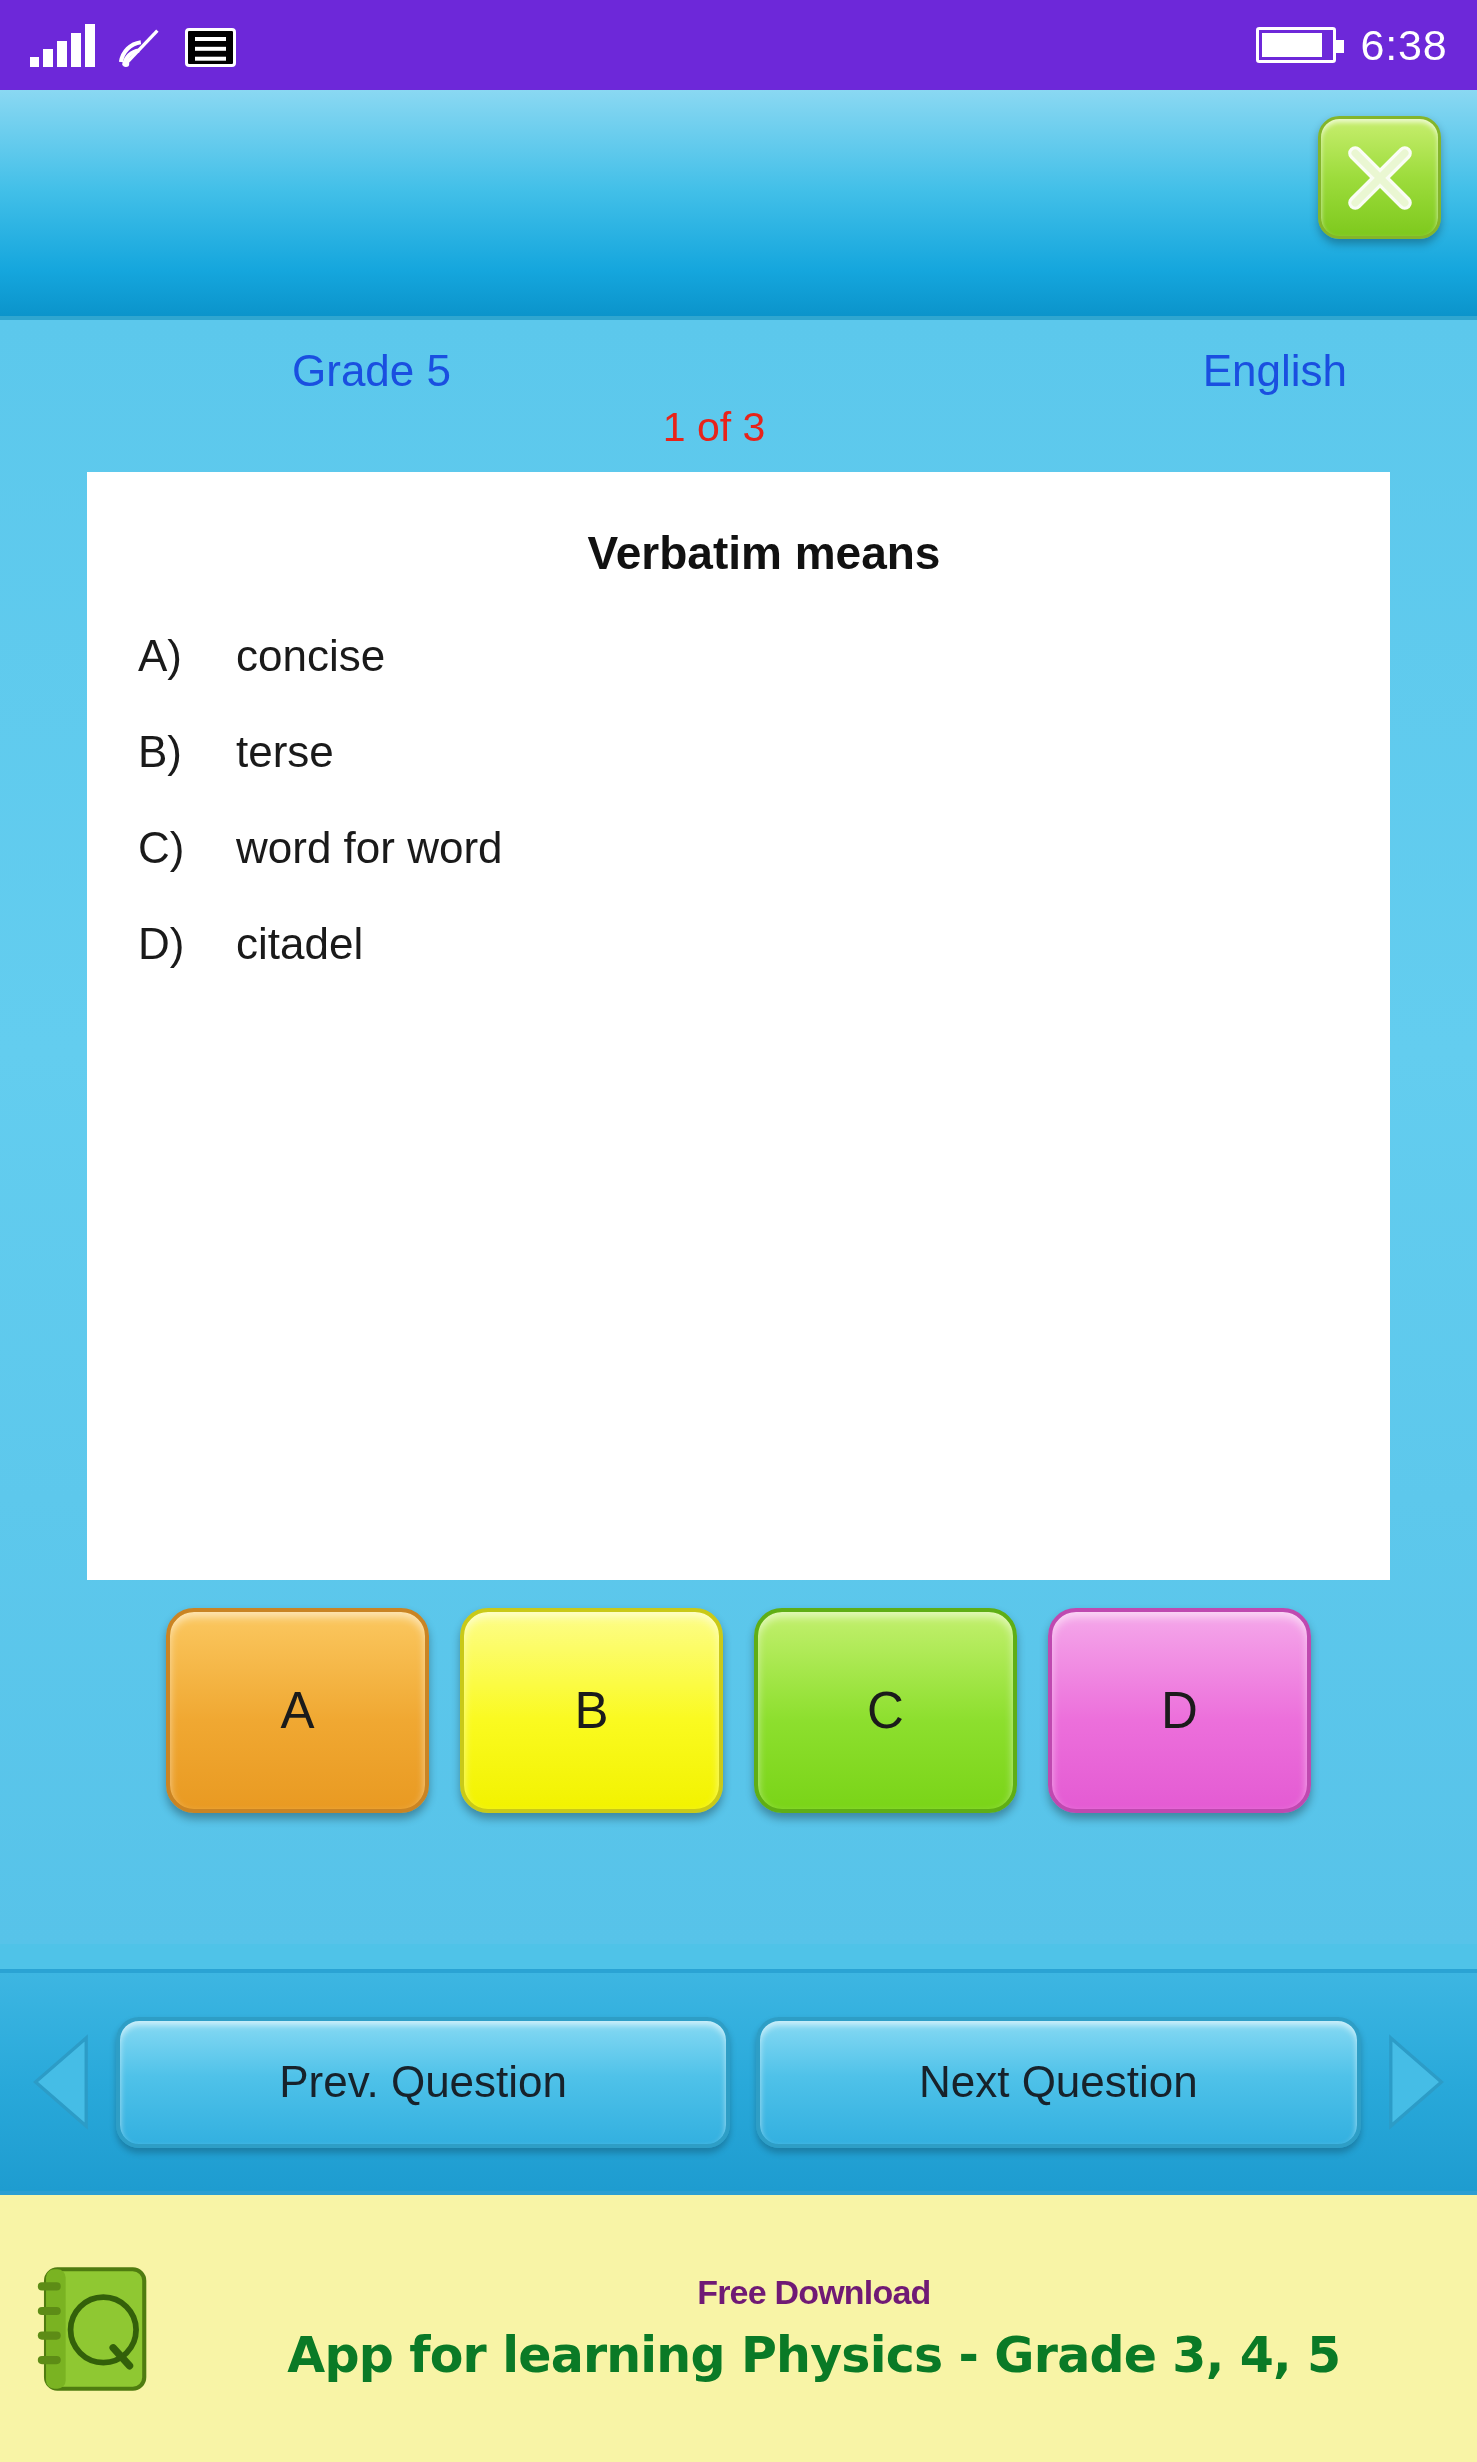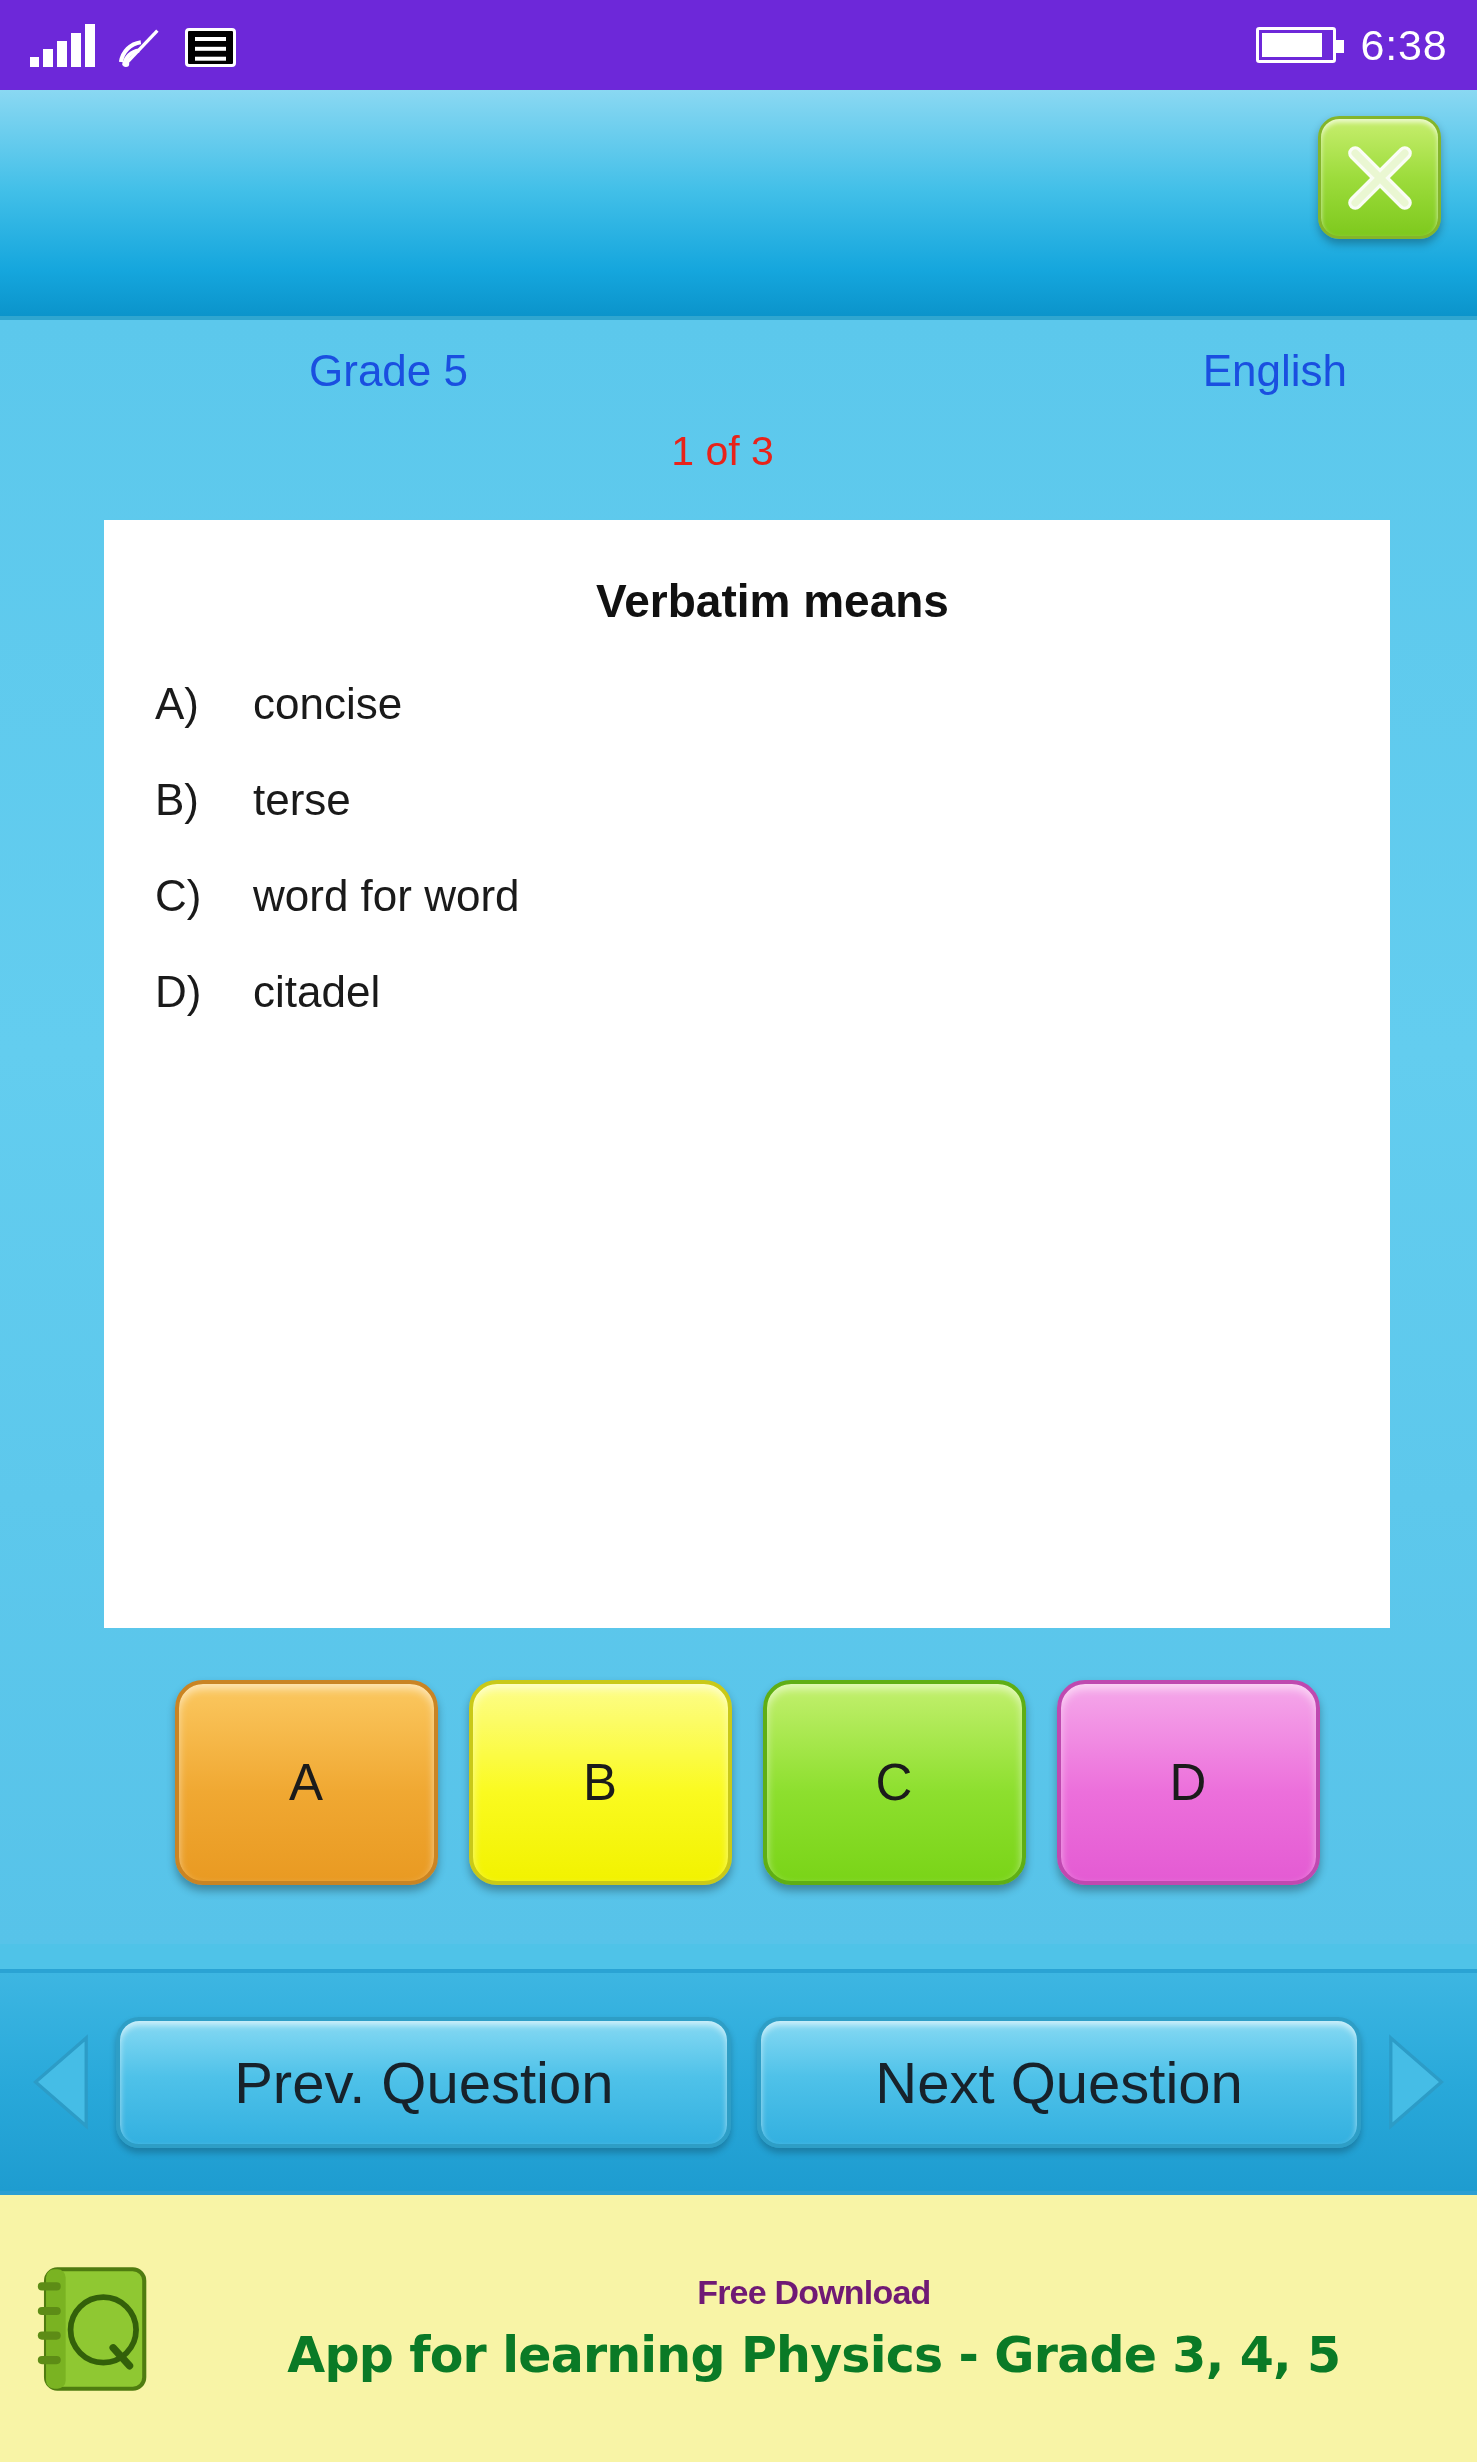--- a/index.html
+++ b/index.html
@@ -90,23 +90,22 @@
     cursor: pointer;
   }
   .close-btn svg { display: block; }
 
   
   .content {
     flex: 1 1 auto;
     background: linear-gradient(to bottom, #5cc8ec 0%, #63cdef 45%, #57c3e9 100%);
     display: flex;
     flex-direction: column;
-    padding: 0 0 0 17px;
-    position: relative;
-    gap: 24px;
+    padding: 0 0 0 0;
+    position: relative;
   }
 
   .meta-row {
     display: flex;
     justify-content: space-between;
     padding: 26px 79px 0 79px;
   }
   .meta-grade, .meta-subject {
     color: #1a4fe0;
     font-size: 44px;
@@ -182,21 +181,21 @@
   }
   .arrow { width: 82px; height: 98px; flex: none; display:flex; align-items:center; justify-content:center; cursor: pointer; }
   .nav-btn {
     height: 131px;
     flex: 1 1 auto;
     margin: 0 13px;
     border-radius: 23px;
     background: linear-gradient(to bottom, #86d9f3 0%, #4fc2e9 45%, #33b0e0 100%);
     border: 4.1px solid #2e9ec6;
     display: flex; align-items: center; justify-content: center;
-    font-size: 58px;
+    font-size: 44px;
     color: #17222b;
     cursor: pointer;
     box-shadow: inset 0 4.1px 6.6px rgba(255,255,255,0.6), 0 4.1px 6.6px rgba(0,0,0,0.22);
   }
 
   
   .ad {
     flex: none;
     height: 271px;
     background: #f8f4a6;

